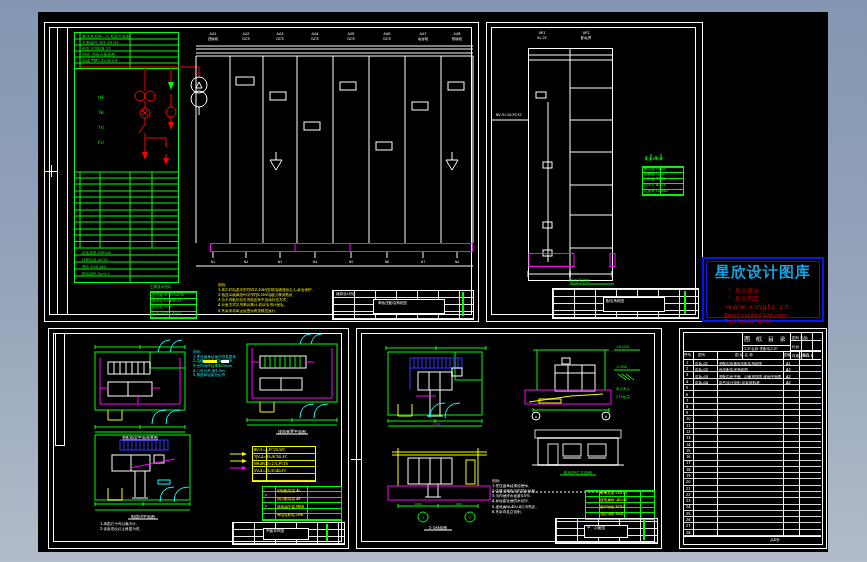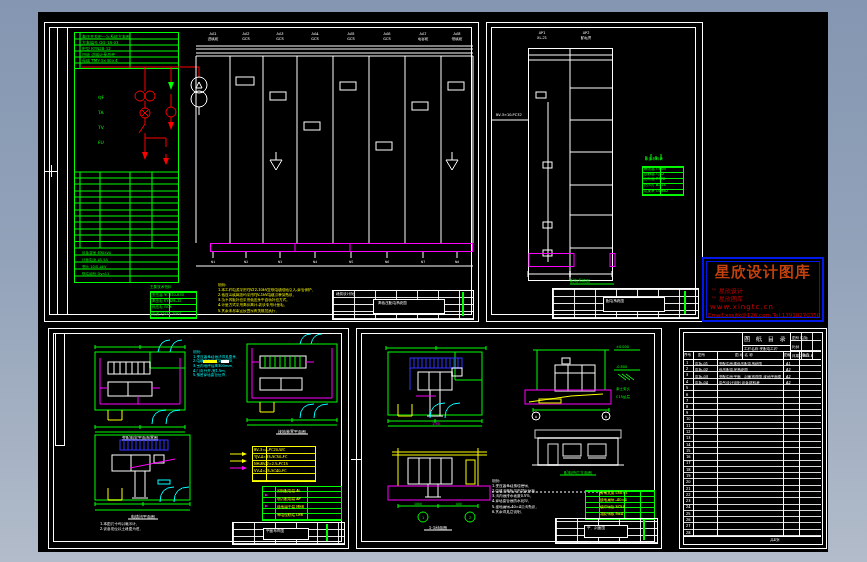--- a/index.html
+++ b/index.html
@@ -23,23 +23,23 @@
   .rows-y{background:repeating-linear-gradient(0deg,rgba(255,255,0,.9) 0 1px,transparent 1px 6.8px);}
   .tblock{border:1px solid #fff;background:
     repeating-linear-gradient(90deg,rgba(255,255,255,.9) 0 1px,transparent 1px 21px),
     repeating-linear-gradient(0deg,rgba(255,255,255,.9) 0 1px,transparent 1px 7px);}
   .vline{background:#fff;width:1px;}
   .gvline{background:#00ff00;width:1px;}
   .yvline{background:#ffff00;width:1px;}
   .tick-green{background:#00ff00;}
   .wm{border:2px solid #0018e8;background:#000;}
   .wm-inner{position:absolute;left:2px;top:2px;right:2px;bottom:2px;border:1px solid #0018e8;}
-  .wm-title{position:absolute;left:0;right:0;top:4px;text-align:center;color:#c2410c;
+  .wm-title{position:absolute;left:0;right:0;top:4px;text-align:center;color:#0ea5e9;
     font-family:"DejaVu Serif",serif;font-weight:bold;font-size:15px;letter-spacing:1px;}
-  .wm-small{position:absolute;color:#cf0000;}
+  .wm-small{position:absolute;color:#cf0000;margin-left:16px;}
 </style>
 </head>
 <body>
 
 <div class="screen">
   <div class="abs canvas" style="left:38px;top:12px;width:790px;height:540px;"></div>
 
   <div class="abs sheet" style="left:44px;top:22px;width:433px;height:298px;"></div>
   <svg class="abs" style="left:44px;top:22px;" width="433" height="298" viewBox="0 0 433 298">
     <defs>

